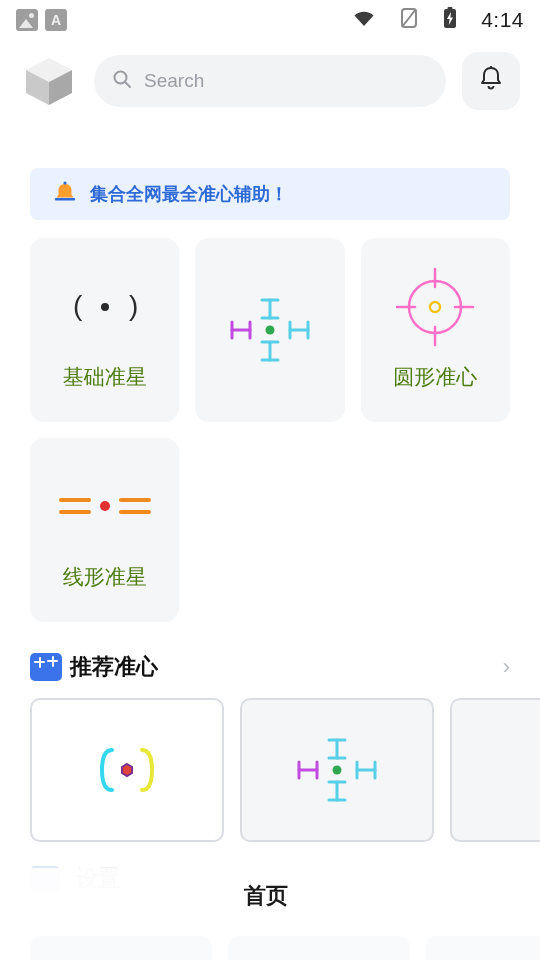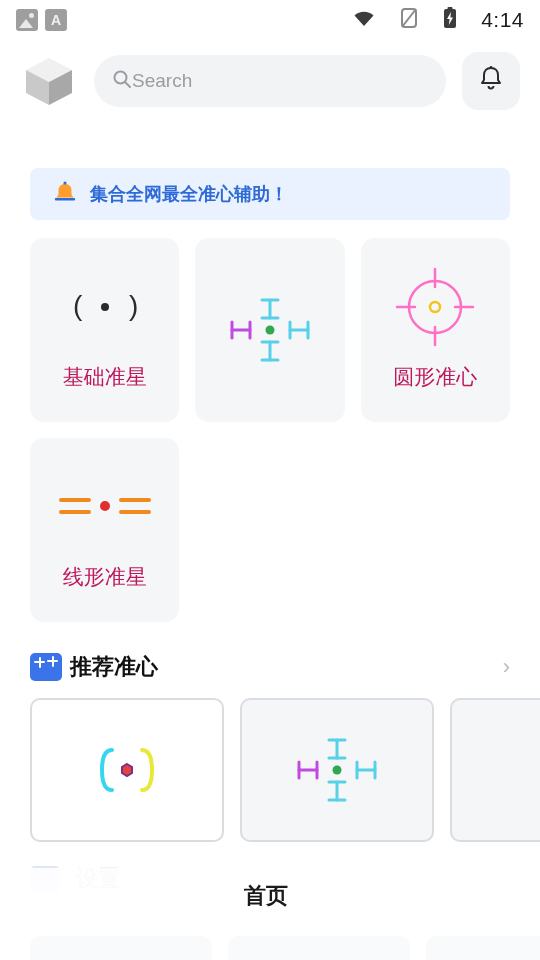--- a/index.html
+++ b/index.html
@@ -38,21 +38,21 @@
   .clock { font-size: 21px; color: #1b1b1b; letter-spacing: .5px; }
 
   
   .header {
     height: 82px; display: flex; align-items: center;
     padding: 0 20px; gap: 16px;
   }
   .cube { width: 58px; height: 58px; position: relative; flex: 0 0 58px; }
   .searchbar {
     flex: 1; height: 52px; background: #f2f3f5; border-radius: 26px;
-    display: flex; align-items: center; padding: 0 18px; 
+    display: flex; align-items: center; padding: 0 18px; gap: 12px;
   }
   .search-ph { color: #9a9da3; font-size: 19px; }
   .bell-btn {
     width: 58px; height: 58px; border-radius: 16px; background: #f2f3f5;
     display: flex; align-items: center; justify-content: center; flex: 0 0 58px;
   }
 
   
   .banner {
     margin: 46px 30px 0 30px; height: 52px; background: #eaf1ff;
@@ -65,21 +65,21 @@
   .grid {
     margin: 18px 30px 0 30px;
     display: grid; grid-template-columns: repeat(3, 1fr); gap: 16px;
   }
   .card {
     background: #f5f6f8; border-radius: 14px; height: 184px;
     display: flex; flex-direction: column; align-items: center;
     justify-content: center; gap: 18px;
   }
   .card-art { height: 76px; display: flex; align-items: center; justify-content: center; }
-  .card-label { font-size: 21px; color: #be185d; }
+  .card-label { font-size: 21px; color: #4d7c0f; }
 
   
   .sec-head {
     margin: 30px 30px 0 30px; display: flex; align-items: center; gap: 8px;
   }
   .sec-icon {
     width: 32px; height: 28px; border-radius: 5px; background: #3b74ea;
     position: relative; flex: 0 0 32px;
   }
   .sec-icon::before, .sec-icon::after {

